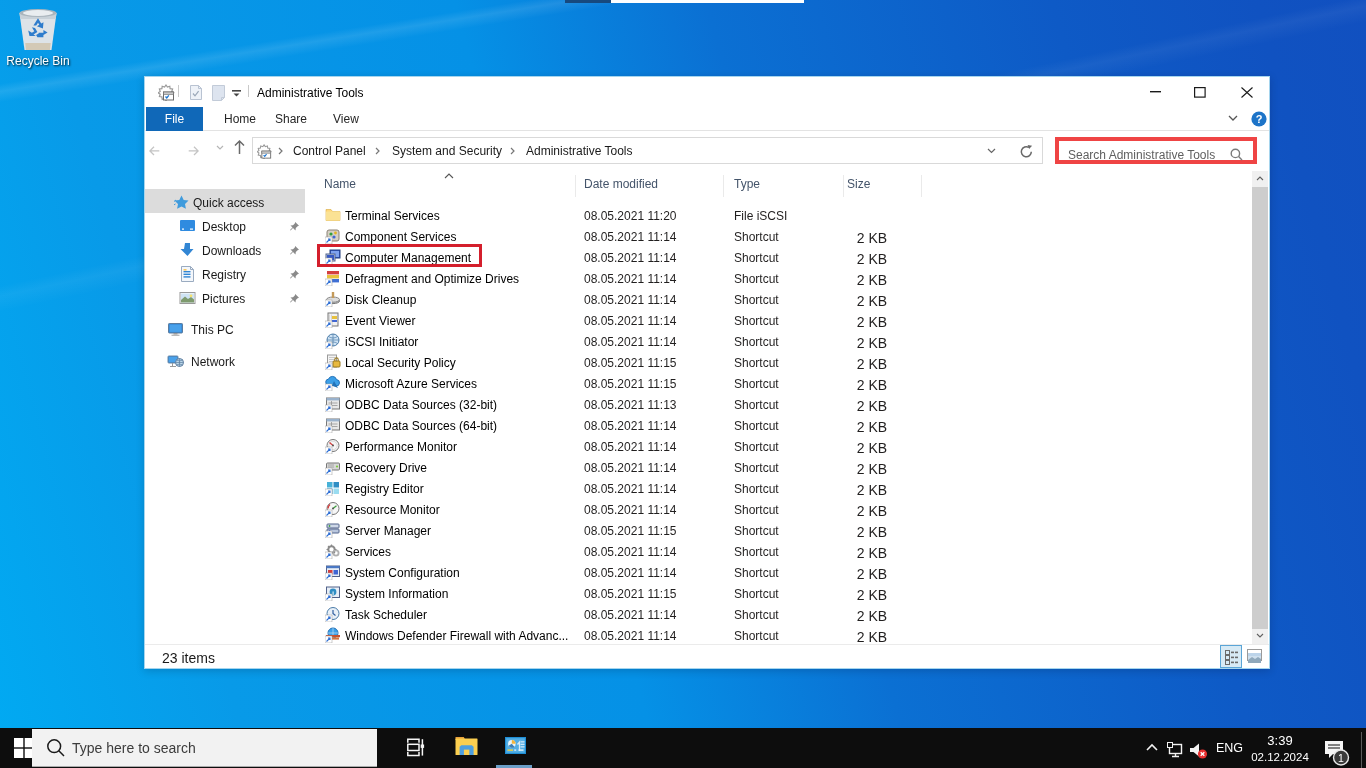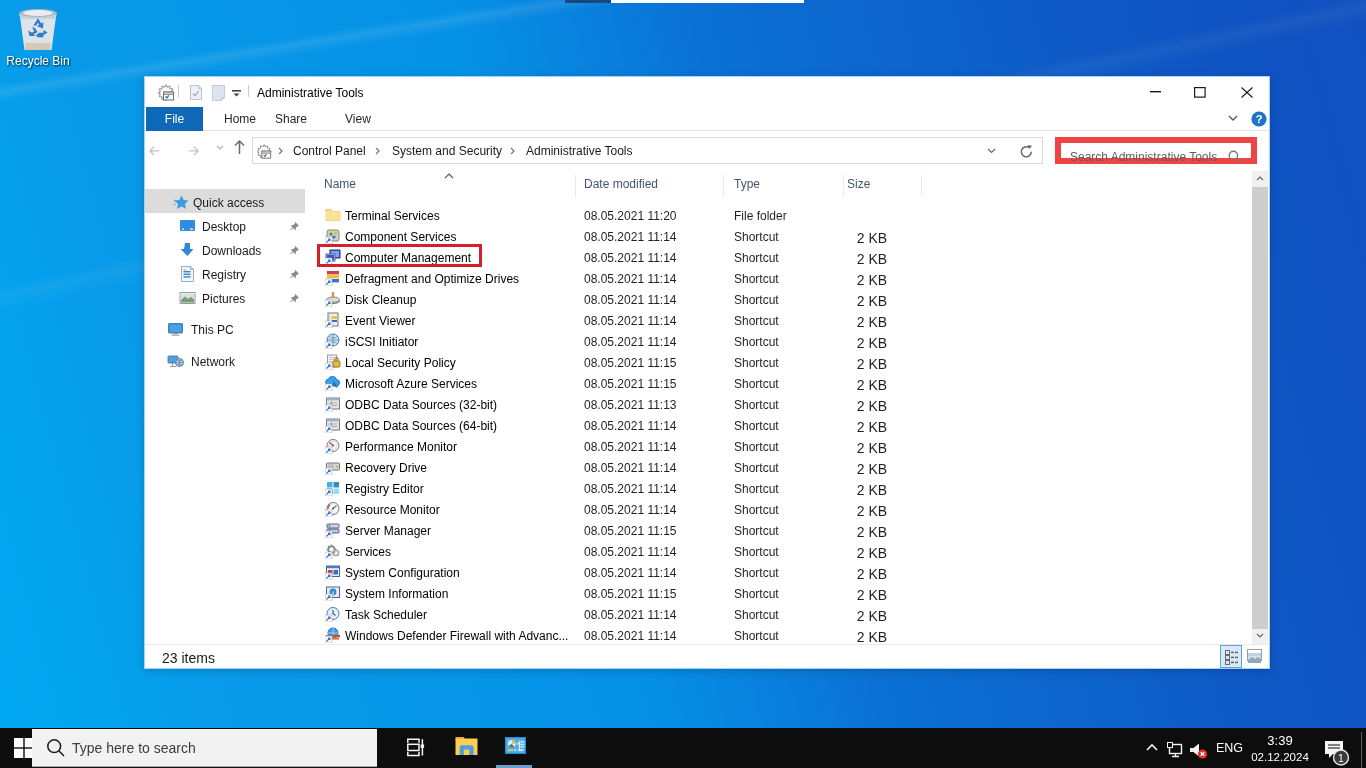--- a/index.html
+++ b/index.html
@@ -30,21 +30,21 @@
 
 #tabs { position:absolute; left:0; top:30px; width:100%; height:24px; background:#fff; border-bottom:1px solid #e3e3e3;}
 #filetab { position:absolute; left:1px; top:0; width:57px; height:24px; background:#1068b8; color:#fff; text-align:center; line-height:24px; font-size:12px; }
 .tab { position:absolute; top:0; height:24px; line-height:24px; font-size:12px; color:#262626; }
 
 
 #addrrow { position:absolute; left:0; top:54px; width:100%; height:40px; background:#fff; }
 .navarrow { position:absolute; top:10px; }
 #addrbox { position:absolute; left:107px; top:6px; width:758px; height:27px; border:1px solid #d9d9d9; background:#fff; }
 #refreshbox { position:absolute; left:864px; top:6px; width:34px; height:27px; border:1px solid #d9d9d9; border-left:none; background:#fff; }
-#searchbox { position:absolute; left:910px; top:6px; width:202px; height:27px; border:6px solid #ef4444; background:#fff; color:#5f5f5f; }
+#searchbox { position:absolute; left:910px; top:6px; width:202px; height:27px; border:4px solid #ef4444; background:#fff; color:#5f5f5f; }
 .crumb { position:absolute; top:6px; color:#1a1a1a; font-size:12px; }
 
 
 #main { position:absolute; left:0; top:94px; width:100%; height:475px; background:#fff; }
 
 
 #nav { position:absolute; left:0; top:0; width:163px; height:100%; background:#fff; }
 #qa-row { position:absolute; left:0; top:18px; width:160px; height:24px; background:#dcdcdc; }
 .navitem { position:absolute; font-size:12px; color:#1a1a1a; }
 
@@ -136,21 +136,21 @@
       </svg>
     <svg class="abs" style="left:1096px; top:9.5px;" width="12" height="11" viewBox="0 0 12 11">
         <path d="M0.5 0.5 l11 10 M11.5 0.5 l-11 10" stroke="#1a1a1a" stroke-width="1.1"></path>
       </svg>
   </div>
 
   <div id="tabs">
     <div id="filetab">File</div>
     <div class="tab" style="left:79px; width:30px;">Home</div>
     <div class="tab" style="left:130px; width:32px;">Share</div>
-    <div class="tab" style="left:200px; width:28px;">View</div>
+    <div class="tab" style="left:188px; width:28px;">View</div>
     <svg class="abs" style="left:1083px; top:8px;" width="10" height="6" viewBox="0 0 10 6">
         <path d="M1 1 l4 4 4-4" fill="none" stroke="#555" stroke-width="1.3"></path>
       </svg>
     <svg class="abs" style="left:1106px; top:4px;" width="16" height="16" viewBox="0 0 16 16">
       <circle cx="8" cy="8" r="7.6" fill="#1d74c8"></circle>
       <text x="8" y="12" text-anchor="middle" font-size="11" font-weight="bold" fill="#fff" font-family="Liberation Sans">?</text>
     </svg>
   </div>
 
   <div id="addrrow">
@@ -280,21 +280,21 @@
         <div class="hsep" style="left:414px;"></div>
         <div class="hsep" style="left:534px;"></div>
         <div class="hsep" style="left:612px;"></div>
         <div class="row" style="top:34px;">
           <svg class="ficon" viewBox="0 0 16 16">
             <path d="M1 2.5 h5 l1.5 2 h7.5 v9 h-14z" fill="#ffd87a" stroke="#d8a940" stroke-width=".6"></path>
             <path d="M1 4.5 h14 v9 h-14z" fill="#fbe294"></path>
           </svg>
           <div class="fname">Terminal Services</div>
           <div class="fdate">08.05.2021 11:20</div>
-          <div class="ftype">File folder</div>
+          <div class="ftype">File iSCSI</div>
         </div>
         <div class="row" style="top:55px;">
           <svg class="ficon" viewBox="0 0 16 16">
             <rect x="2" y="2" width="12" height="11" rx="2" fill="#d6cfc4" stroke="#8a8376"></rect>
             <circle cx="6" cy="6" r="1.6" fill="#2f9e3f"></circle>
             <circle cx="10.5" cy="5" r="1.4" fill="#e0b322"></circle>
             <circle cx="9" cy="9" r="1.6" fill="#3f66d4"></circle>
             <rect x="0" y="9" width="7" height="7" fill="#fff" stroke="#9a9a9a" stroke-width=".5"></rect>
             <path d="M1.5 14.5 l3.5-3.5 M5 13 v-2 h-2" stroke="#2f6fd4" stroke-width="1.1" fill="none"></path>
           </svg>

